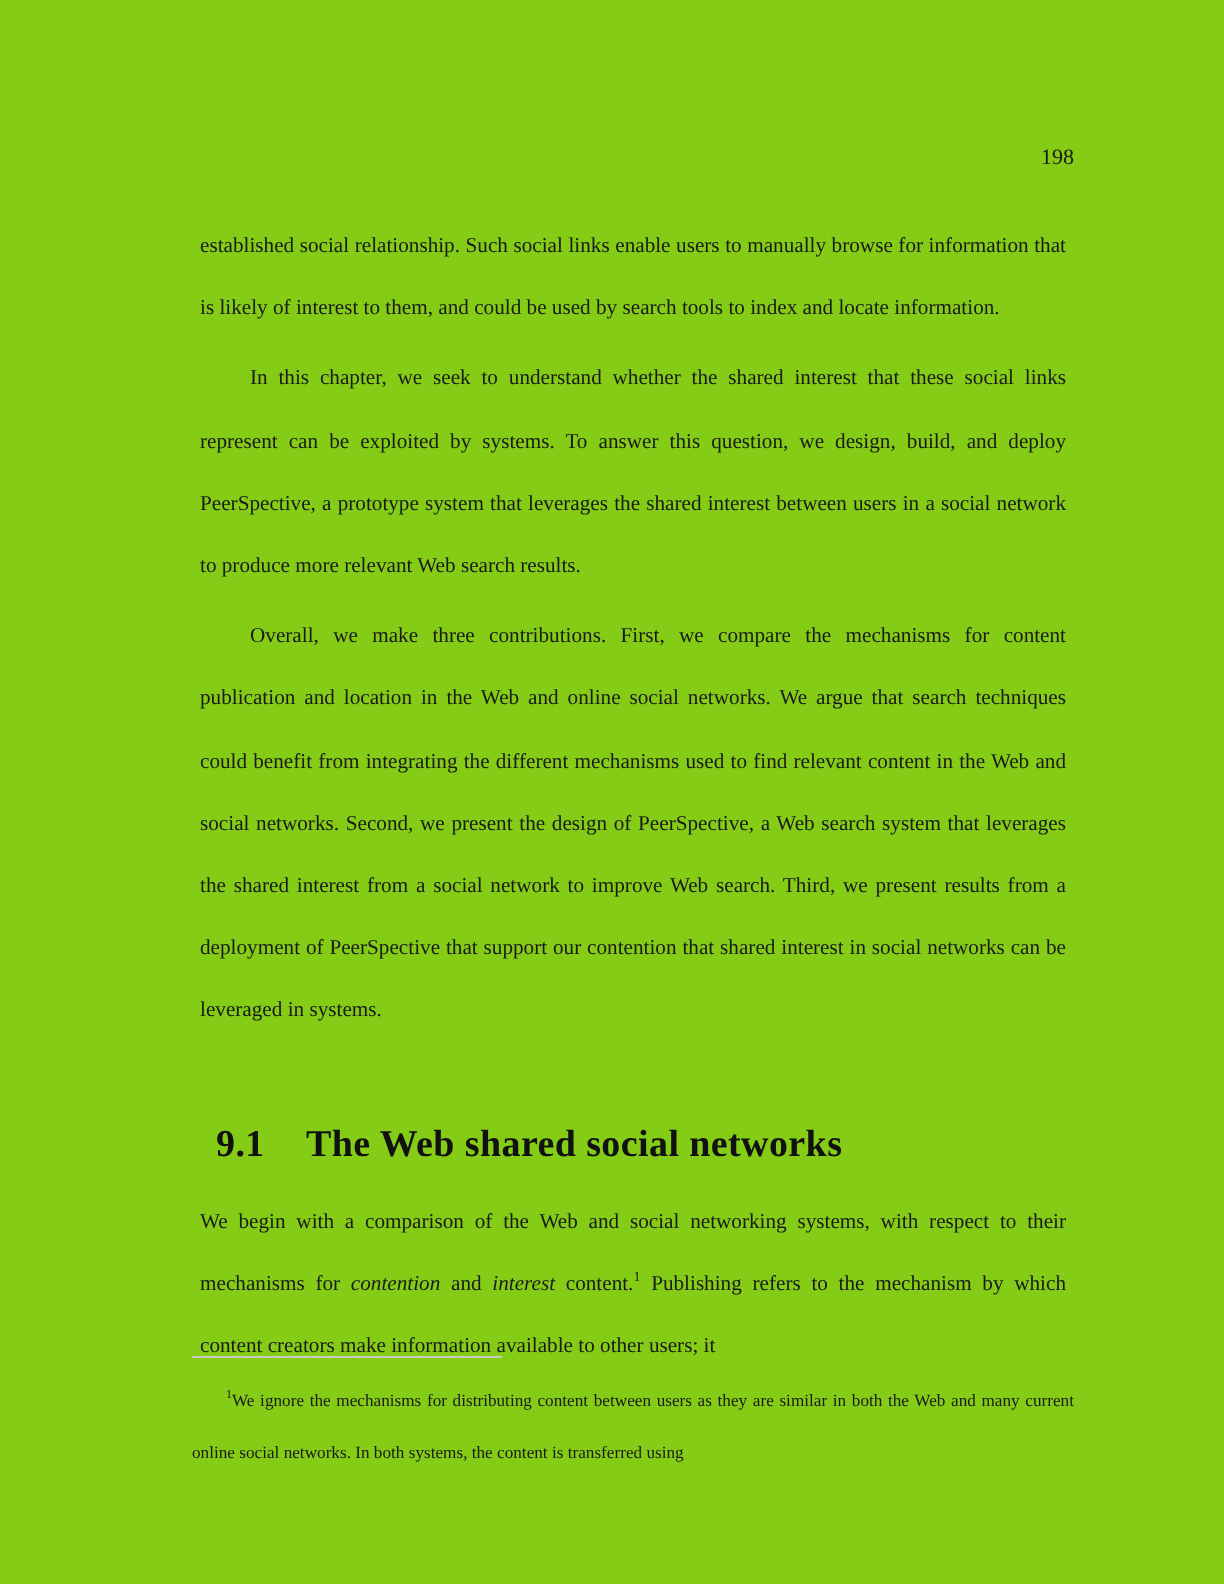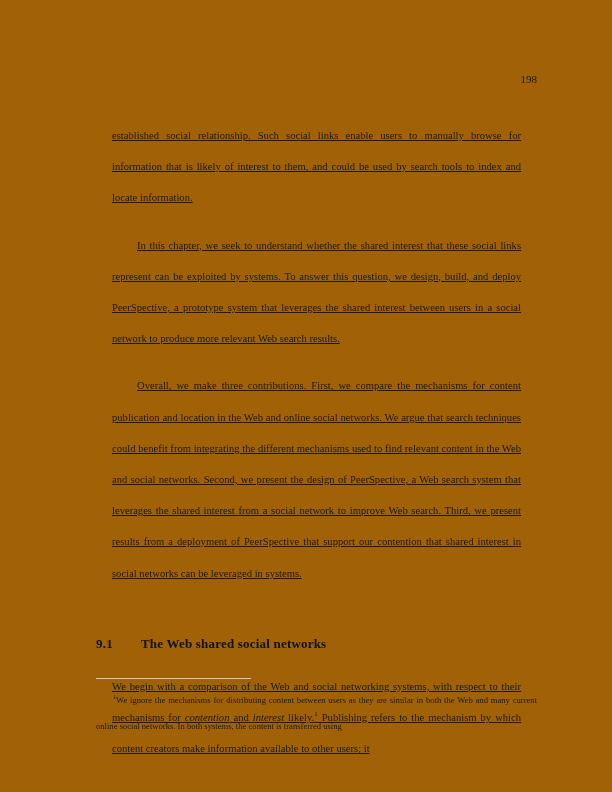--- a/index.html
+++ b/index.html
@@ -11,58 +11,57 @@
     width: 612px;
     height: 792px;
     font-family: "Liberation Serif", "DejaVu Serif", serif;
     color: #1a1a1a;
     position: relative;
     overflow: hidden;
   }
   .page {
     position: absolute;
     inset: 0;
-    background: #a16207;
+    background: #84cc16;
   }
   .page-number {
     position: absolute;
     top: 72px;
     left: 96px;
     width: 441px;
     text-align: right;
     font-size: 11px;
     line-height: 14px;
     color: #1a1a1a;
   }
   .content {
     position: absolute;
     top: 104px;
     left: 96px;
     width: 441px;
   }
   p.body {
-    margin: 16px;
+    margin: 4px;
     font-size: 10.6px;
     line-height: 31.2px;
     text-align: justify;
     text-justify: inter-word;
     color: #1a1a1a;
     hyphens: none;
-    text-decoration: underline;
   }
   p.body.indent {
     text-indent: 25px;
   }
   p.body.gap {
     margin-top: 4px;
   }
   .section-heading {
-    margin: 0;
+    margin: 12px;
     padding-top: 28px;
-    font-size: 13px;
+    font-size: 19px;
     line-height: 22px;
     font-weight: bold;
     letter-spacing: 0.2px;
     color: #111111;
     display: flex;
     align-items: baseline;
   }
   .section-heading .sec-num {
     display: inline-block;
     min-width: 45px;
@@ -120,21 +119,21 @@
     <p class="body indent gap">In this chapter, we seek to understand whether the shared interest that these social links represent can be exploited by systems. To answer this question, we design, build, and deploy PeerSpective, a prototype system that leverages the shared interest between users in a social network to produce more relevant Web search results.</p>
 
     <p class="body indent gap">Overall, we make three contributions. First, we compare the mechanisms for content publication and location in the Web and online social networks. We argue that search techniques could benefit from integrating the different mechanisms used to find relevant content in the Web and social networks. Second, we present the design of PeerSpective, a Web search system that leverages the shared interest from a social network to improve Web search. Third, we present results from a deployment of PeerSpective that support our contention that shared interest in social networks can be leveraged in systems.</p>
 
     <h2 class="section-heading">
       <span class="sec-num">9.1</span>
       <span>The Web shared social networks</span>
     </h2>
 
     <p class="body after-heading">
-      <span>We begin with a comparison of the Web and social networking systems, with respect to their mechanisms for </span><i class="term">contention</i><span> and </span><i class="term">interest</i><span> likely.</span><sup class="fn-mark">1</sup><span> Publishing refers to the mechanism by which content creators make information available to other users; it</span>
+      <span>We begin with a comparison of the Web and social networking systems, with respect to their mechanisms for </span><i class="term">contention</i><span> and </span><i class="term">interest</i><span> content.</span><sup class="fn-mark">1</sup><span> Publishing refers to the mechanism by which content creators make information available to other users; it</span>
     </p>
 
   </div>
 
   <div class="footnote-area">
     <div class="footnote-rule"></div>
     <p class="footnote">
       <sup>1</sup><span>We ignore the mechanisms for distributing content between users as they are similar in both the Web and many current online social networks. In both systems, the content is transferred using</span>
     </p>
   </div>

